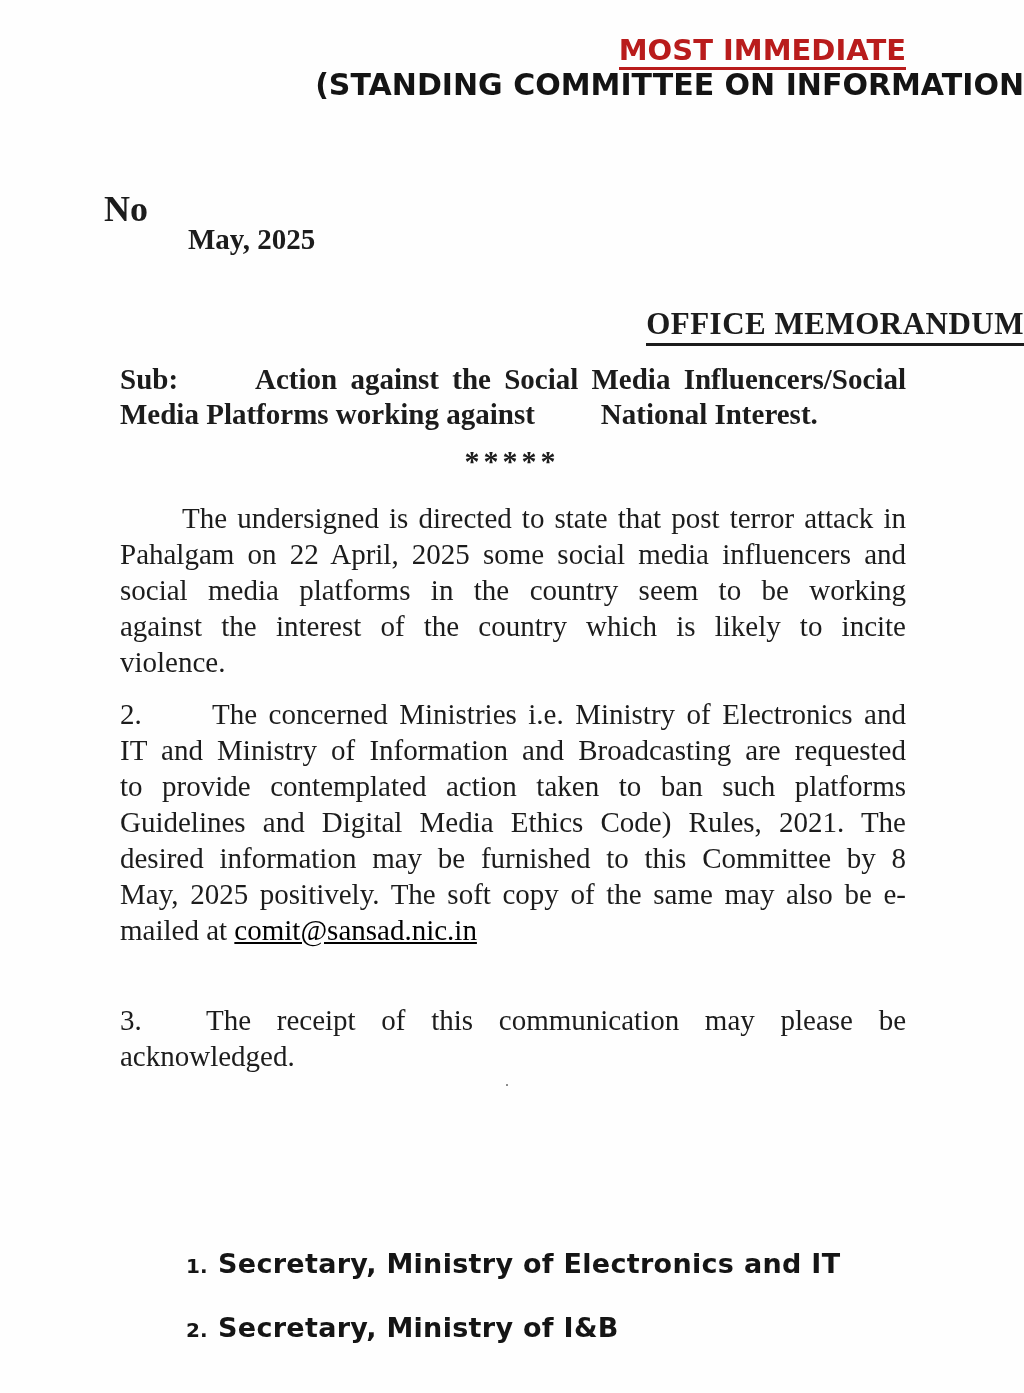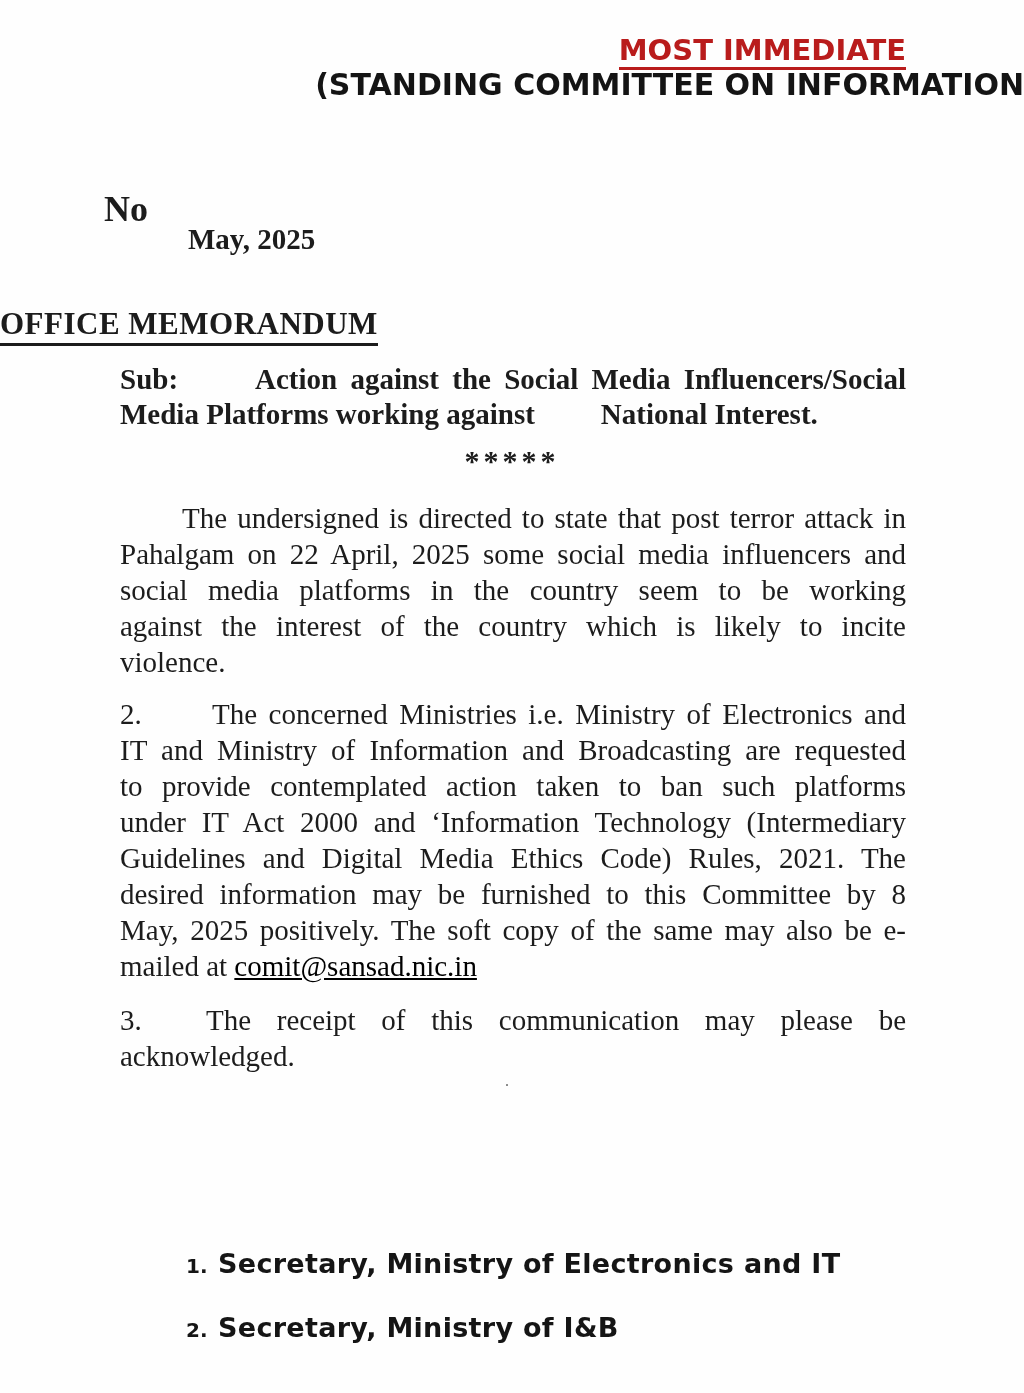--- a/index.html
+++ b/index.html
@@ -52,21 +52,21 @@
     left: 188px;
     font-family: "Liberation Serif", "DejaVu Serif", serif;
     font-weight: bold;
     font-size: 29px;
   }
   .title {
     position: absolute;
     top: 306px;
     left: 0;
     width: 100%;
-    text-align: left;
+    text-align: right;
     font-family: "Liberation Serif", "DejaVu Serif", serif;
     font-weight: bold;
     font-size: 31px;
     letter-spacing: 0.5px;
   }
   .subject {
     position: absolute;
     top: 362px;
     left: 120px;
     width: 786px;
@@ -171,21 +171,20 @@
     <div>violence.</div>
   </div>
 
   <div class="para" id="para2">
     <div class="flexline">
       <span class="pnum2">2.</span>
       <span class="grow just">The concerned Ministries i.e. Ministry of Electronics and</span>
     </div>
     <div class="just">IT and Ministry of Information and Broadcasting are requested</div>
     <div class="just">to provide contemplated action taken to ban such platforms</div>
-    <div class="just">under IT Act 2000 and ‘Information Technology (Intermediary</div>
     <div class="just">Guidelines and Digital Media Ethics Code) Rules, 2021. The</div>
     <div class="just">desired information may be furnished to this Committee by 8</div>
     <div class="just">May, 2025 positively. The soft copy of the same may also be e-</div>
     <div>
       <span>mailed at </span><a class="email" href="#" style="color:#000000">comit@sansad.nic.in</a>
     </div>
   </div>
 
   <div class="para" id="para3">
     <div class="flexline">

